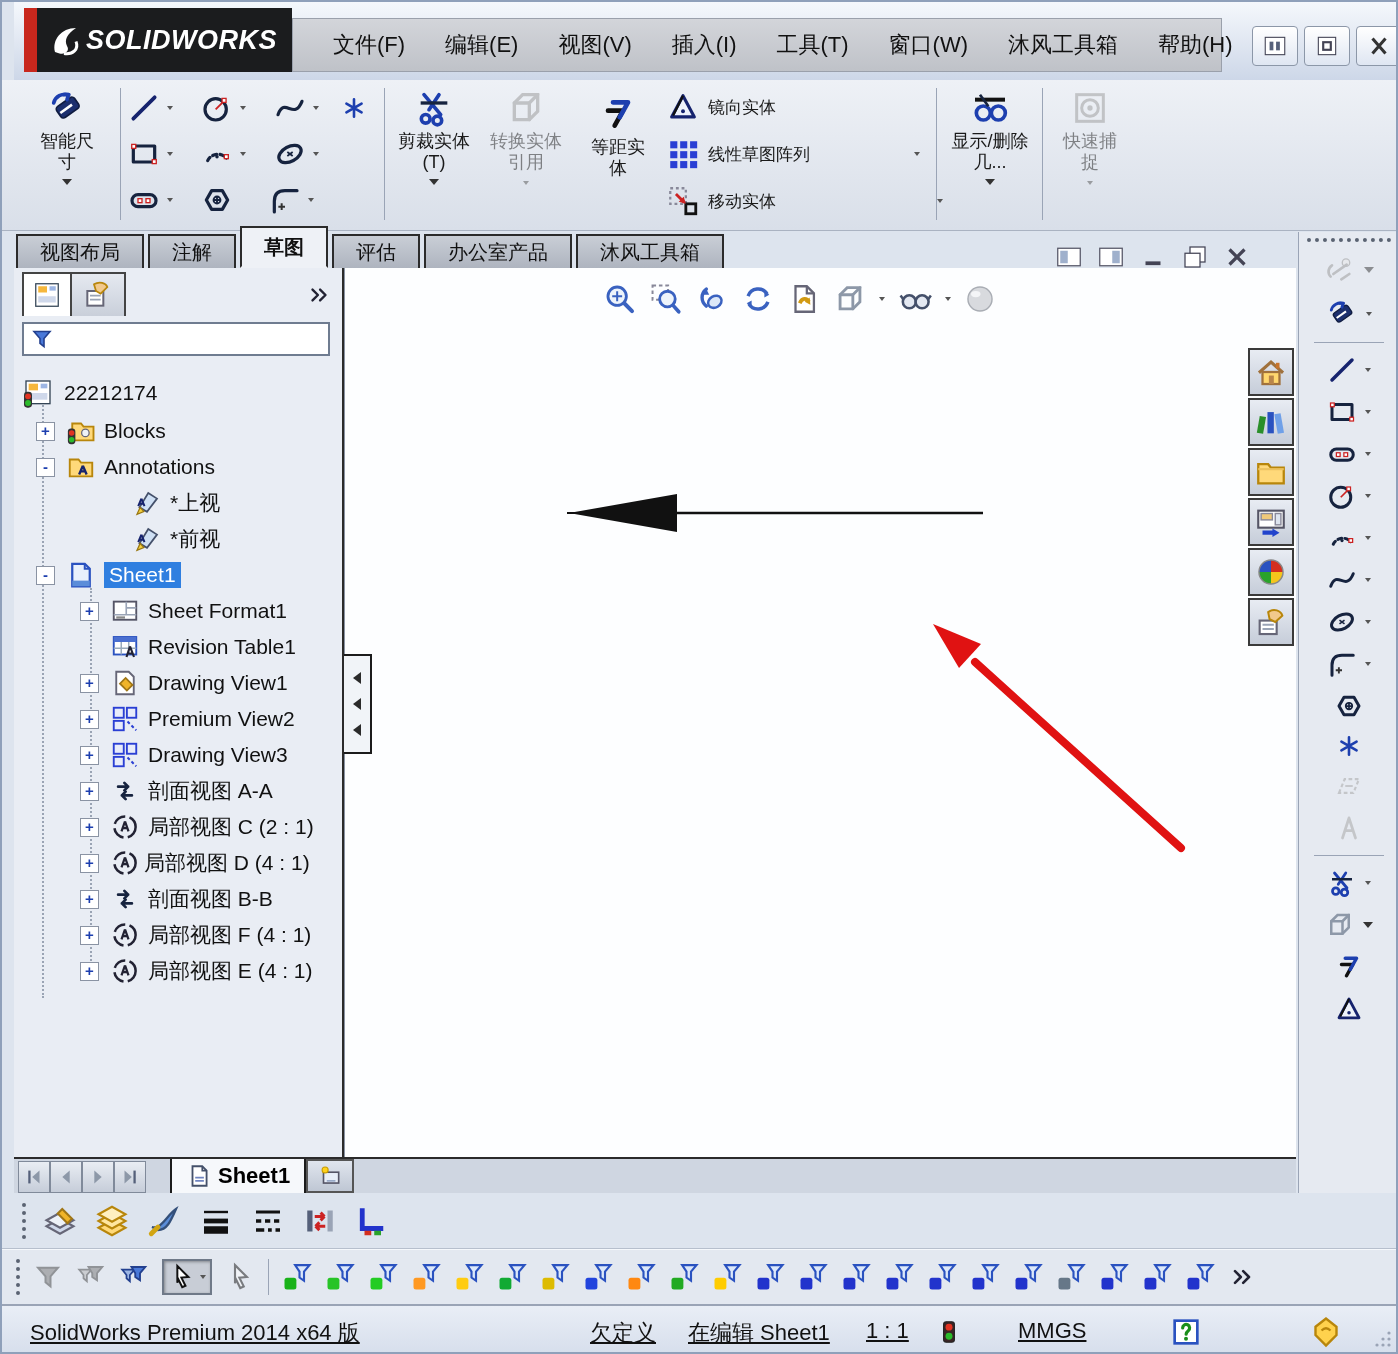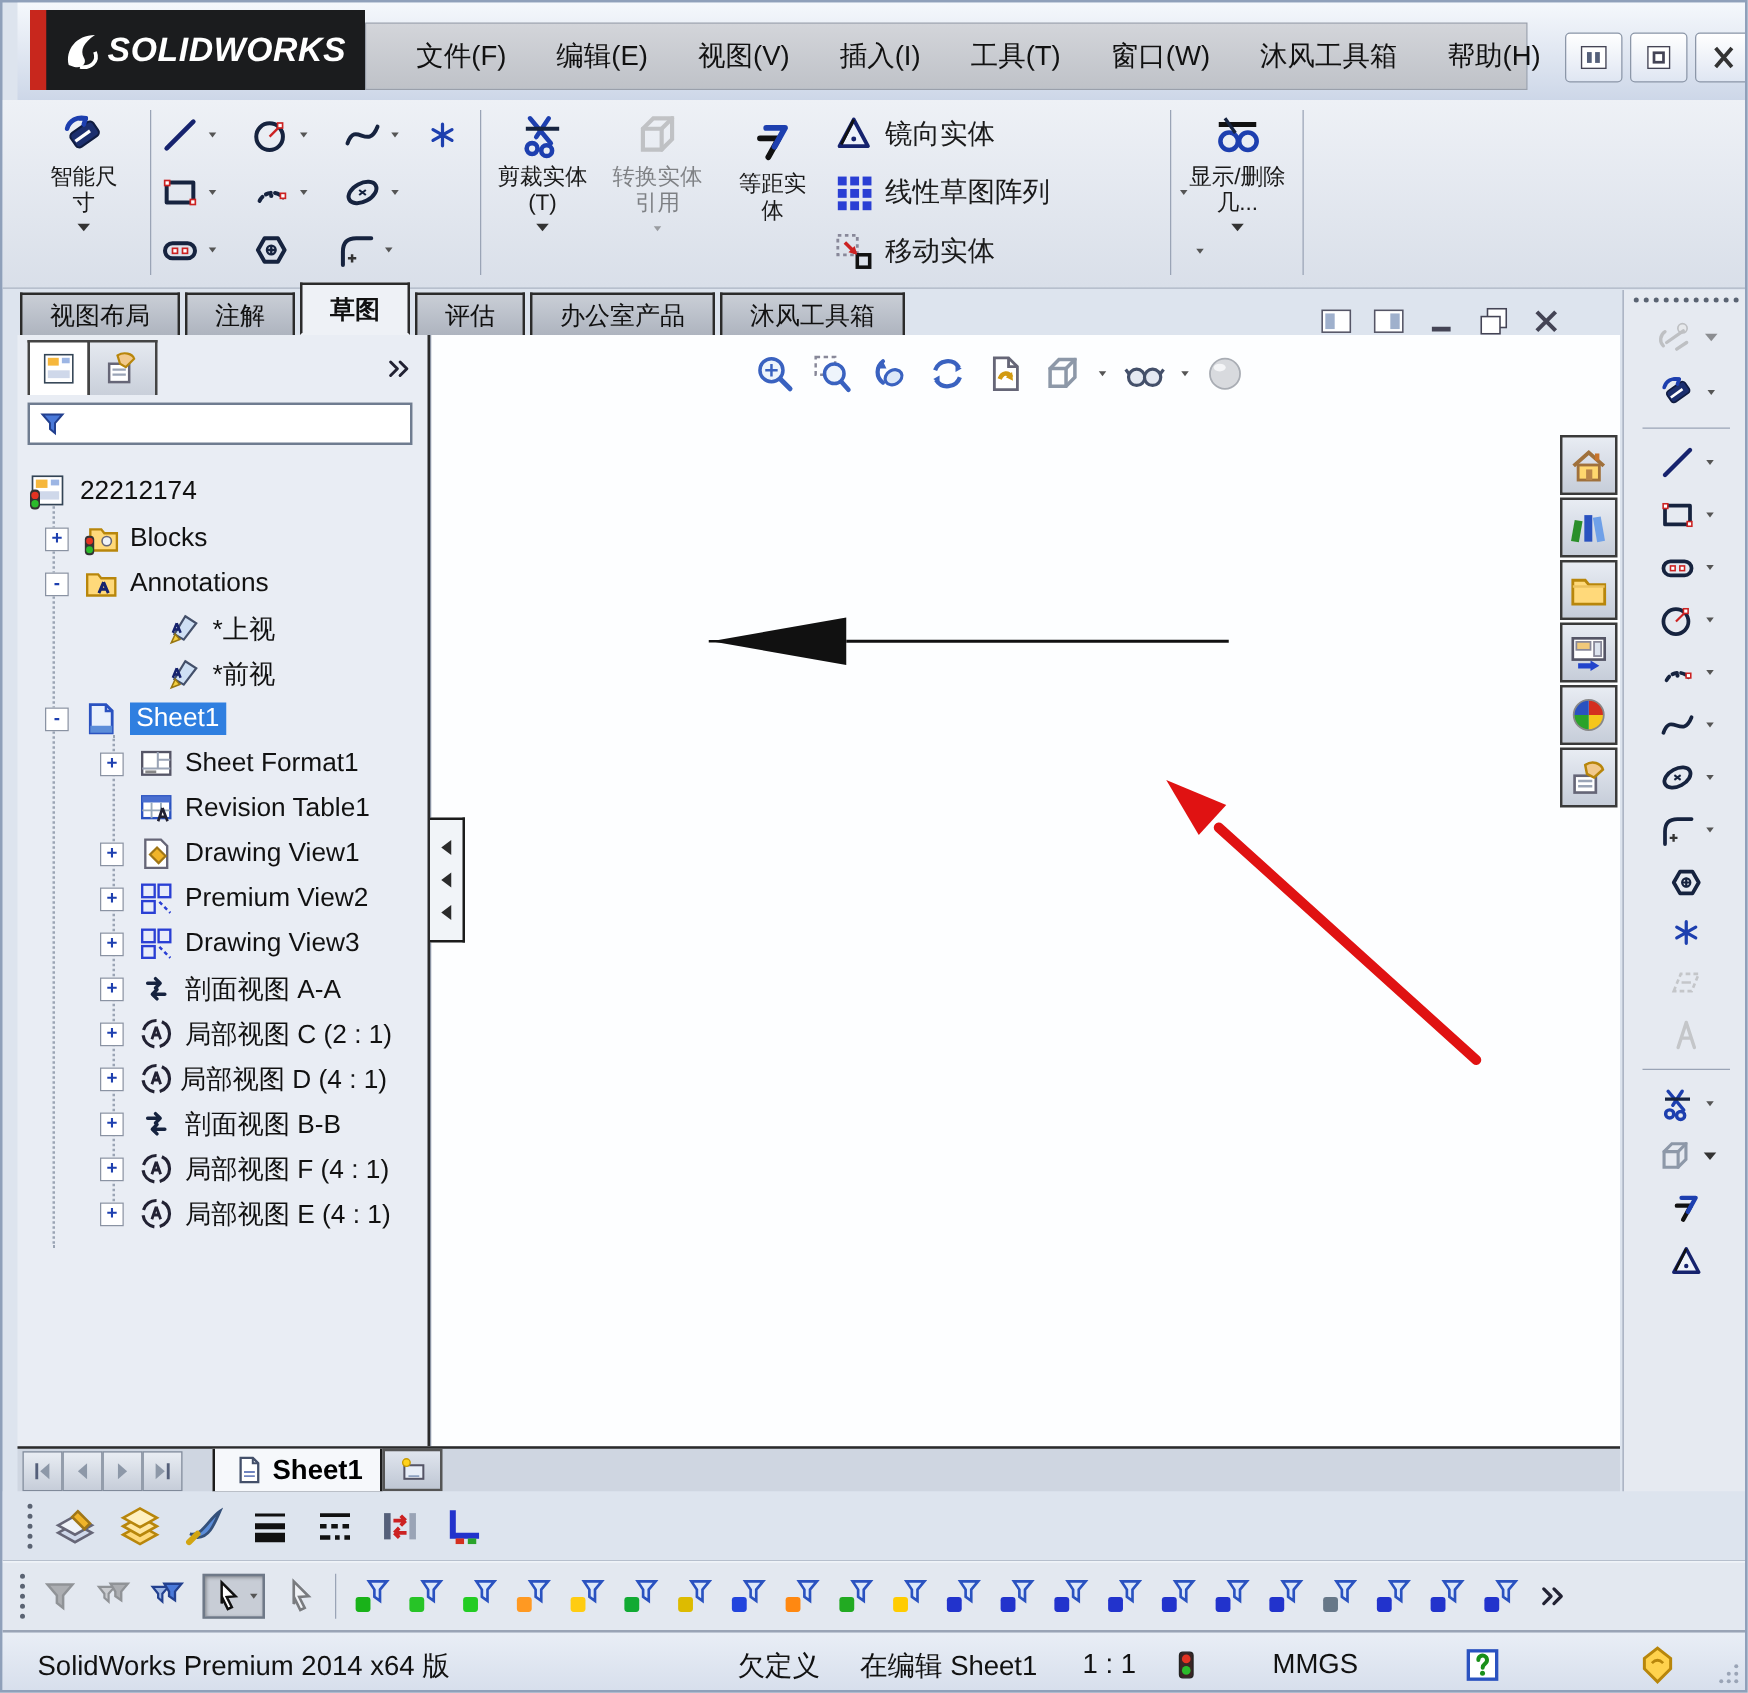--- a/index.html
+++ b/index.html
@@ -19,21 +19,21 @@
   .menustrip{left:278px;top:16px;width:930px;height:54px;background:linear-gradient(#d3d5da,#bfc2c8);border:1px solid #9aa0ab;display:flex;align-items:center;gap:40px;padding-left:40px;box-sizing:border-box;}
   .menuitem{font-size:22px;color:#111;cursor:default;white-space:nowrap;}
   .winbtn{width:44px;height:38px;background:linear-gradient(#ffffff,#dfe6f2);border:1px solid #8c97a8;border-radius:4px;display:flex;align-items:center;justify-content:center;}
   
   .cmdbar{left:0;top:78px;width:1398px;height:150px;background:linear-gradient(#eef1f6,#d9dfe9);border-bottom:1px solid #aab3c2;}
   .vsep{width:1px;background:#9aa4b6;position:absolute;top:8px;height:132px;}
   .bigbtn{position:absolute;display:flex;flex-direction:column;align-items:center;}
   .blab{font-size:18px;color:#1a1a1a;text-align:center;line-height:1.18;margin-top:3px;}
   .gridrow{position:absolute;display:flex;align-items:center;gap:7px;}
   .listbtn{position:absolute;display:flex;align-items:center;gap:8px;}
-  .llab{font-size:22px;color:#1a1a1a;white-space:nowrap;}
+  .llab{font-size:17px;color:#1a1a1a;white-space:nowrap;}
   
   .tabrow{left:14px;top:228px;height:38px;display:flex;align-items:flex-end;gap:4px;}
   .rtab{height:32px;padding:0 22px;background:linear-gradient(#c9ced6,#aeb4bf);border:2px solid #2b2b2b;border-bottom:none;display:flex;align-items:center;font-size:20px;color:#111;}
   .rtab.active{height:38px;background:#eef1f6;font-weight:bold;border-bottom:2px solid #eef1f6;}
   
   .lpanel{left:12px;top:266px;width:330px;height:889px;background:#e9edf4;border-right:2px solid #2b2b2b;box-sizing:border-box;}
   .ptab{position:absolute;height:42px;border:2px solid #444;border-bottom:none;background:linear-gradient(#e5e9f0,#c9cfda);display:flex;align-items:center;justify-content:center;}
   .ptab.active{background:#fff;}
   .filterbox{position:absolute;left:8px;top:54px;width:308px;height:34px;background:#fff;border:2px solid #6f7c90;display:flex;align-items:center;padding-left:6px;box-sizing:border-box;}
   .trow{position:absolute;height:34px;display:flex;align-items:center;}
@@ -58,21 +58,21 @@
   .navbtn{width:30px;height:30px;background:linear-gradient(#e9edf3,#c6cdd9);border:1px solid #808a9a;display:flex;align-items:center;justify-content:center;margin-top:2px;}
   .stab{height:34px;display:flex;align-items:center;gap:6px;padding:0 14px;border:2px solid #1c1c1c;border-top:none;background:#f6f8fb;font-size:22px;font-weight:bold;}
   .stab2{height:30px;margin-top:0px;padding:0 8px;background:linear-gradient(#e0e5ee,#bfc7d4);border:2px solid #555;display:flex;align-items:center;}
   .layerbar{left:0;top:1191px;width:1398px;height:56px;background:#dde4ee;display:flex;align-items:center;gap:16px;padding-left:20px;box-sizing:border-box;border-bottom:1px solid #b6bfcd;}
   .filterbar{left:0;top:1247px;width:1398px;height:55px;background:#e3e8f0;display:flex;align-items:center;gap:13px;padding-left:14px;box-sizing:border-box;border-top:1px solid #f5f8fc;}
   .vdots{height:36px;border-left:4px dotted #5a6372;}
   .fico{width:30px;height:30px;}
   .cursorbtn{display:flex;align-items:center;background:#c8cdd6;border:2px solid #6f7988;box-shadow:inset 1px 1px 3px rgba(0,0,0,.35);padding:2px 4px;gap:4px;}
   
   .statusbar{left:0;top:1302px;width:1398px;height:52px;background:linear-gradient(#e9eef6,#d5ddeb);border-top:2px solid #9aa4b6;}
-  .stx{position:absolute;top:12px;font-size:22px;color:#111;white-space:nowrap;}
+  .stx{position:absolute;top:12px;font-size:22px;color:#111;white-space:nowrap;text-decoration:underline;}
   .watermark{left:828px;top:1286px;font-size:46px;font-weight:bold;color:#fff;letter-spacing:2px;white-space:nowrap;
     text-shadow:-2px -2px 0 #222,2px -2px 0 #222,-2px 2px 0 #222,2px 2px 0 #222,0 3px 0 #222;}
 </style>
 </head>
 <body>
 
 <div class="app">
 
   <div class="titlebar r">
     <div class="logo r">
@@ -306,20 +306,31 @@
             <circle cx="8" cy="15" r="4.2" fill="none" stroke="#1d3faf" stroke-width="2.2" stroke-linecap="round" stroke-linejoin="round"></circle>
             <circle cx="17" cy="15" r="4.2" fill="none" stroke="#1d3faf" stroke-width="2.2" stroke-linecap="round" stroke-linejoin="round"></circle>
             <path d="M12 14.5h1" stroke="#1d3faf" stroke-width="2"></path>
             <path d="M6 4l5 7" stroke="#16233f" stroke-width="1.6"></path>
           </svg>
         </span>
       <span class="blab" style="width:84px">显示/删除几...</span>
       <span class="dd" style="margin-top:6px"></span>
     </div>
     <div class="vsep" style="left:1040px"></div>
+    <div class="bigbtn dis" style="left:1046px;top:8px;width:84px">
+      <span class="ic" style="width:40px;height:40px">
+          <svg viewBox="0 0 24 24" width="100%" height="100%">
+            <rect x="4" y="4" width="16" height="16" fill="none" stroke="#99a" stroke-width="1.8"></rect>
+            <circle cx="12" cy="12" r="5" fill="none" stroke="#99a" stroke-width="1.8"></circle>
+            <circle cx="12" cy="12" r="1.6" fill="#99a"></circle>
+          </svg>
+        </span>
+      <span class="blab" style="width:68px">快速捕捉</span>
+      <span class="dds" style="margin-top:8px"></span>
+    </div>
   </div>
 
   <div class="tabrow r">
     <div class="rtab">
         <span>视图布局</span>
       </div>
     <div class="rtab">
         <span>注解</span>
       </div>
     <div class="rtab active">

